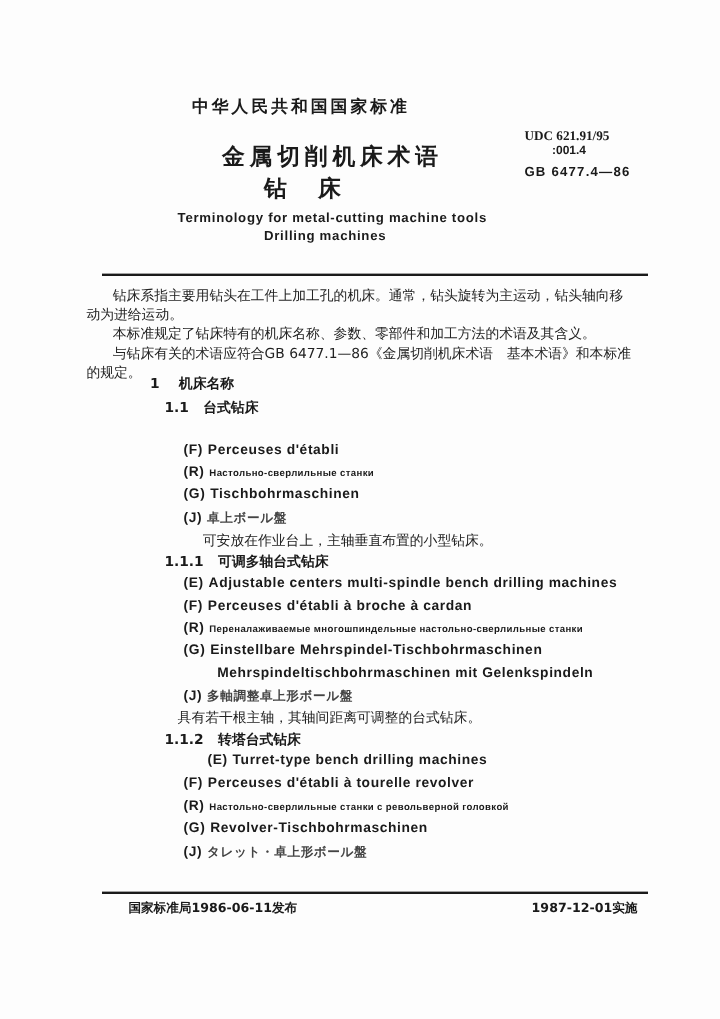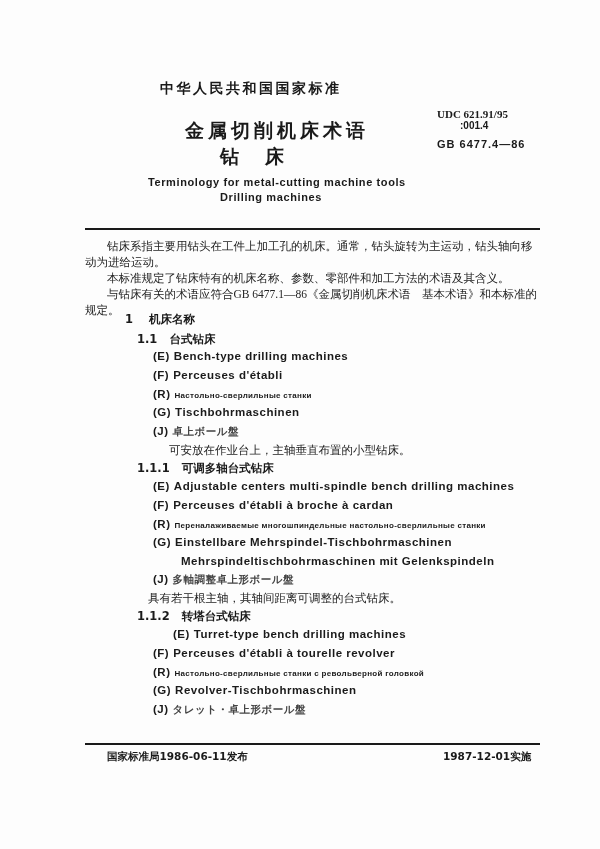--- a/index.html
+++ b/index.html
@@ -12,21 +12,21 @@
   .title-cn2 { left: 220px; top: 144px; font-family: "DejaVu Sans", sans-serif; font-weight: bold; font-size: 19px; letter-spacing: 26px; }
   .title-en { left: 148px; top: 176px; font-family: "Liberation Sans", sans-serif; font-weight: bold; font-size: 11px; letter-spacing: 0.6px; }
   .title-en2 { left: 220px; top: 191px; font-family: "Liberation Sans", sans-serif; font-weight: bold; font-size: 11px; letter-spacing: 0.6px; }
   .udc { left: 437px; top: 108px; font-family: "Liberation Serif", serif; font-weight: bold; font-size: 11px; line-height: 12px; }
   .udc2 { left: 460px; top: 120px; font-family: "Liberation Sans", sans-serif; font-weight: bold; font-size: 10px; }
   .gb { left: 437px; top: 138px; font-family: "Liberation Sans", sans-serif; font-weight: bold; font-size: 11px; letter-spacing: 1px; }
   .rule { position: absolute; left: 85px; width: 455px; height: 2px; background: #1a1a1a; }
   .rule.top { top: 228px; }
   .rule.bottom { top: 743px; }
   .para { position: absolute; font-family: "DejaVu Sans", sans-serif; font-size: 11.5px; line-height: 16px; color: #222; }
-  .intro { left: 85px; top: 238px; width: 455px; font-family: Liberation Serif, serif; }
+  .intro { left: 72px; top: 238px; width: 455px; }
   .intro p { margin: 0; }
   .indent { text-indent: 22px; }
   .heading { font-family: "DejaVu Sans", sans-serif; font-weight: bold; font-size: 11.5px; }
   .line { position: absolute; white-space: nowrap; font-size: 11.5px; margin-left: 40px; }
   .lang { font-family: "Liberation Sans", sans-serif; font-weight: bold; letter-spacing: 0.5px; }
   .tag { font-family: "Liberation Sans", sans-serif; font-weight: bold; margin-right: 4px; }
   .ru { font-family: "Liberation Sans", sans-serif; font-weight: bold; font-size: 8px; letter-spacing: 0.3px; }
   .jp { font-family: "DejaVu Sans", sans-serif; font-size: 10.5px; color: #444; }
   .desc { font-family: "DejaVu Sans", sans-serif; font-size: 11.5px; color: #222; }
   .footer { position: absolute; top: 750px; font-family: "DejaVu Sans", sans-serif; font-weight: bold; font-size: 10.5px; }
@@ -56,21 +56,20 @@
 
   <div class="line heading" style="left:85px; top:312px;">
     <span>1</span>&nbsp;&nbsp;&nbsp;
     <span>机床名称</span>
   </div>
 
   <div class="line heading" style="left:97px; top:332px;">
     <span>1.1</span>&nbsp;&nbsp;
     <span>台式钻床</span>
   </div>
-  <div class="line lang" style="left:113px; top:350px;"><span class="tag">(E)</span><span>Bench-type drilling machines</span></div>
   <div class="line lang" style="left:113px; top:369px;"><span class="tag">(F)</span><span>Perceuses d'établi</span></div>
   <div class="line lang" style="left:113px; top:388px;"><span class="tag">(R)</span><span class="ru">Настольно-сверлильные станки</span></div>
   <div class="line lang" style="left:113px; top:406px;"><span class="tag">(G)</span><span>Tischbohrmaschinen</span></div>
   <div class="line lang" style="left:113px; top:425px;"><span class="tag">(J)</span><span class="jp">卓上ボール盤</span></div>
   <div class="line desc" style="left:129px; top:443px;">可安放在作业台上，主轴垂直布置的小型钻床。</div>
 
   <div class="line heading" style="left:97px; top:461px;">
     <span>1.1.1</span>&nbsp;&nbsp;
     <span>可调多轴台式钻床</span>
   </div>

